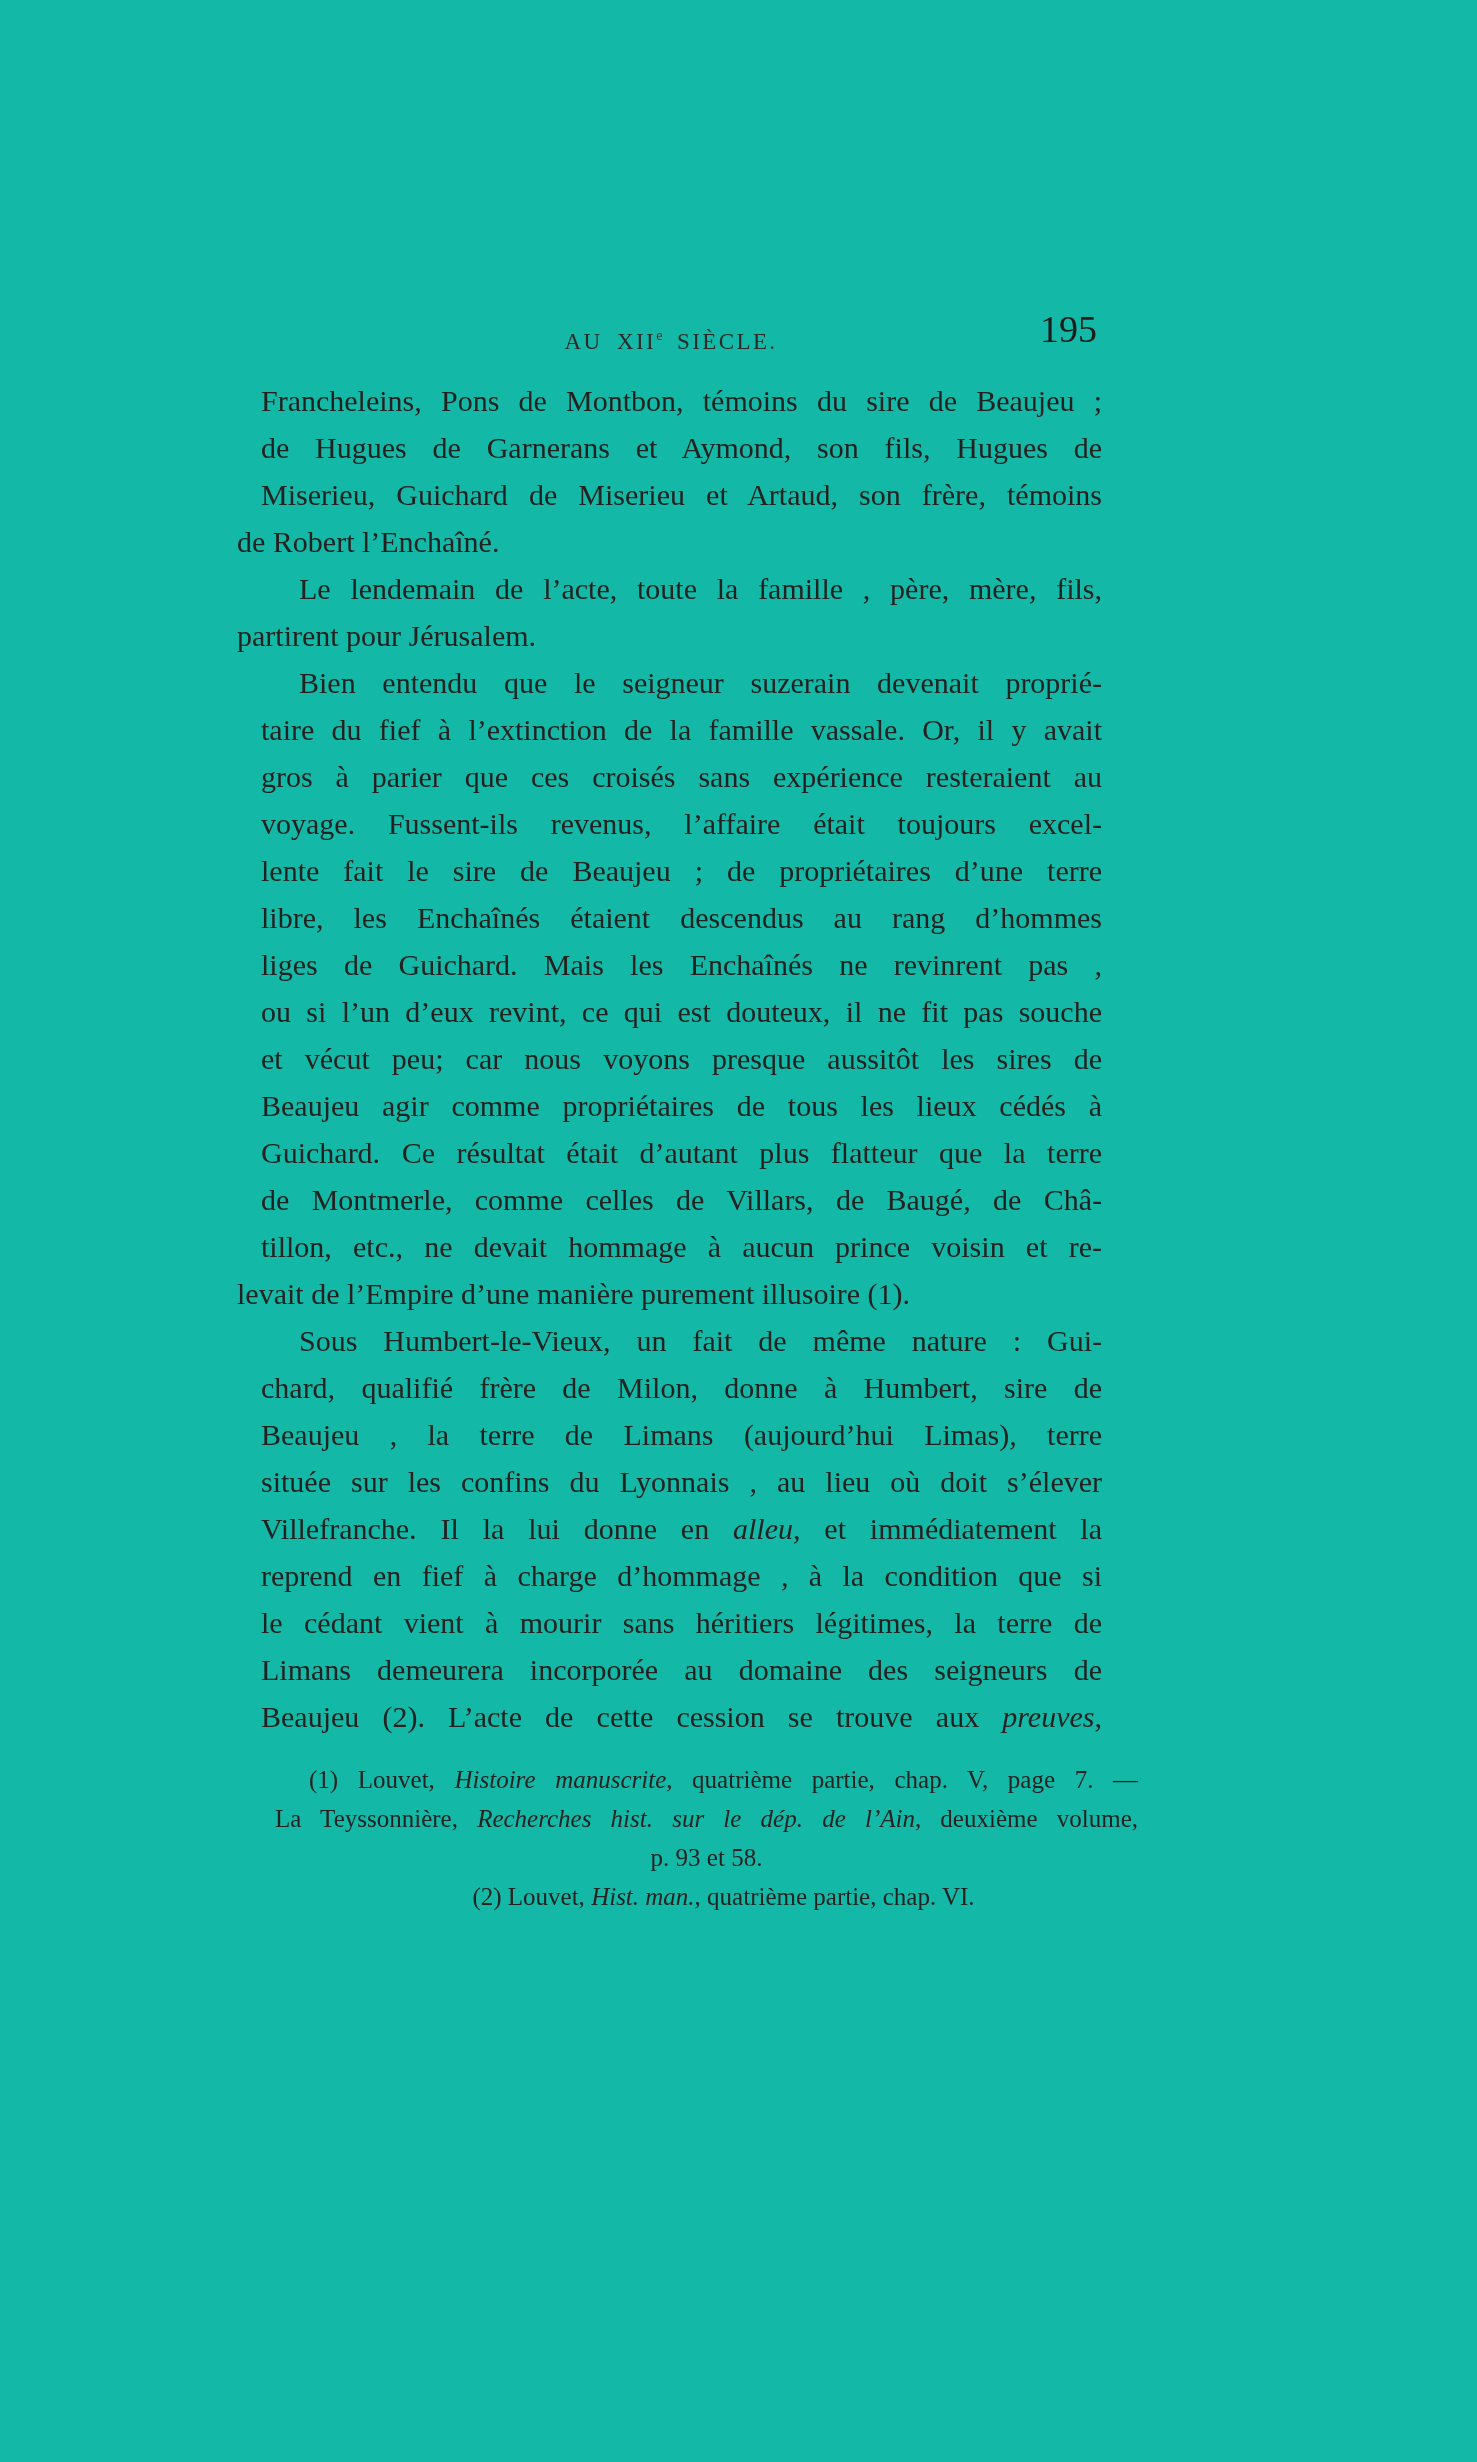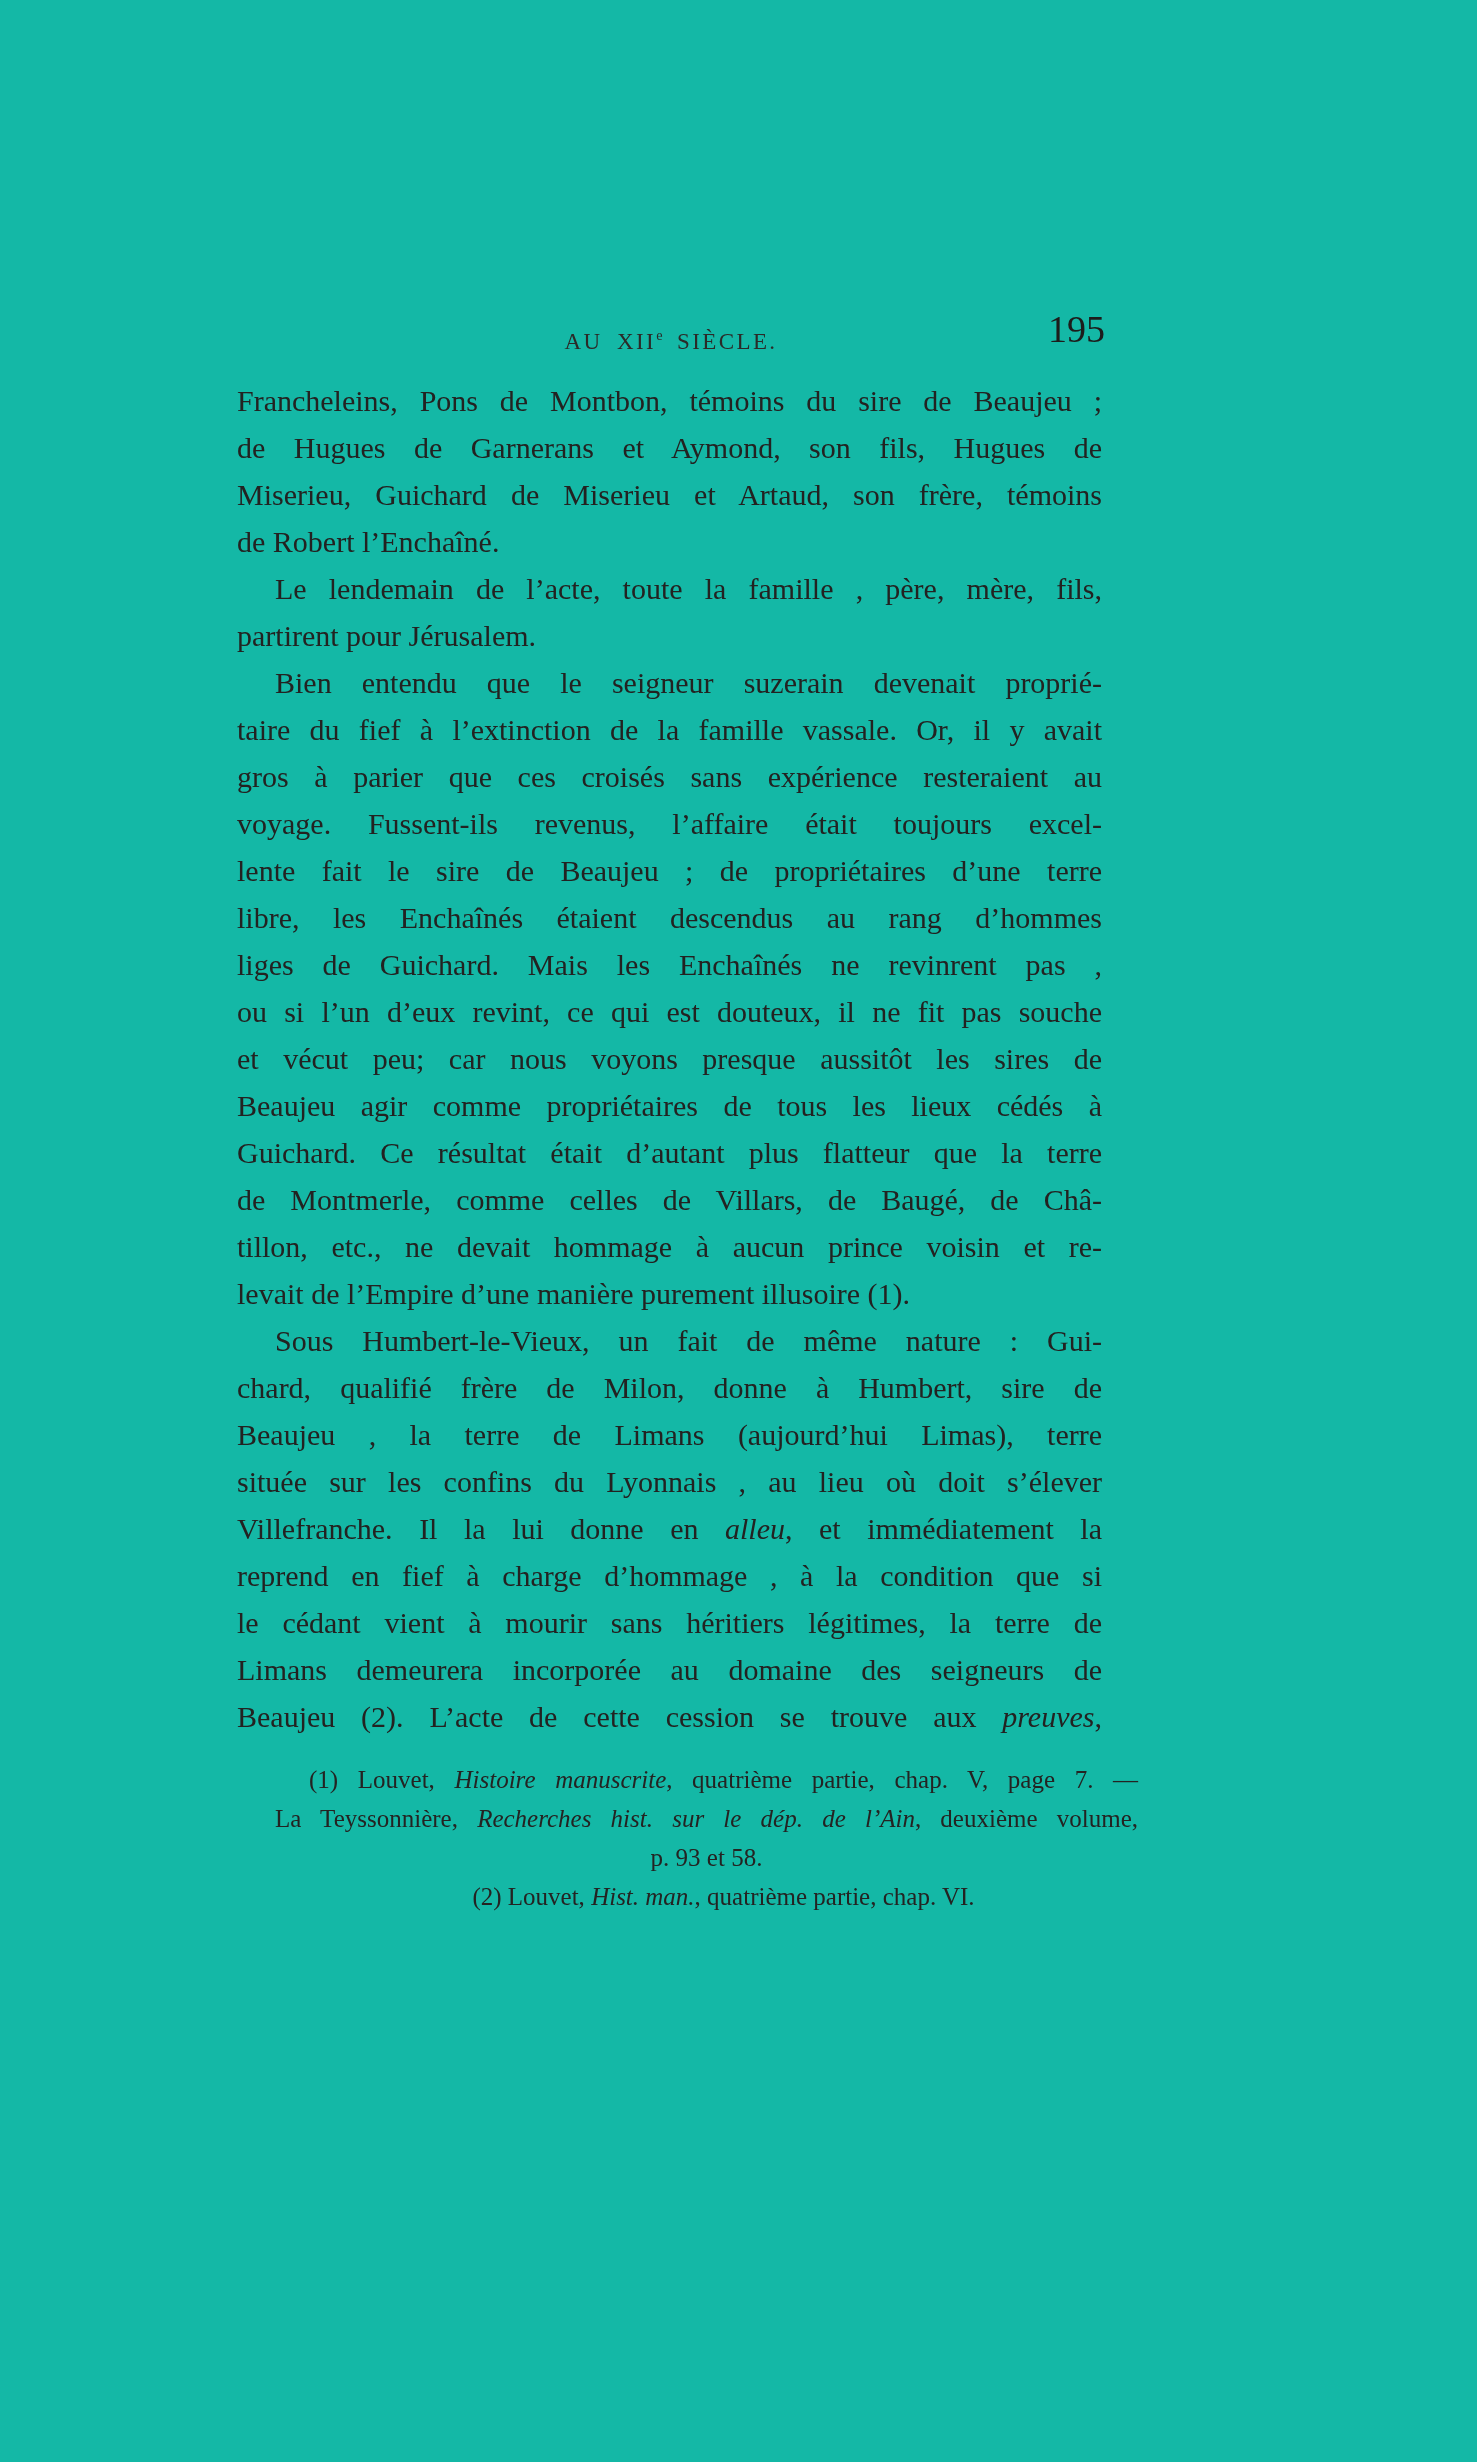--- a/index.html
+++ b/index.html
@@ -36,42 +36,42 @@
     line-height: 42px;
     color: #2b2a28;
     white-space: nowrap;
   }
   .head-title sup {
     font-size: 0.62em;
     letter-spacing: 0;
   }
   .page-number {
     position: absolute;
-    right: 0;
+    right: 8px;
     top: -6.4px;
     font-size: 38px;
     line-height: 42px;
     color: #1d1c1b;
   }
   
   .body-text {
     position: absolute;
     left: 237px;
     top: 377px;
     width: 865px;
   }
   .bline {
     font-size: 30px;
     line-height: 47px;
     height: 47px;
     text-align: left;
     white-space: normal;
     color: #232221;
   }
-  .bline.jl { text-align: justify; text-align-last: justify; }
+  .bline.jl { text-align: justify; text-align-last: justify; margin-left: 24px; }
   .bline.ind { text-indent: 38px; }
   
   .footnotes {
     position: absolute;
     left: 239px;
     top: 1760px;
     width: 863px;
     margin-left: 36px;
   }
   .fline {

